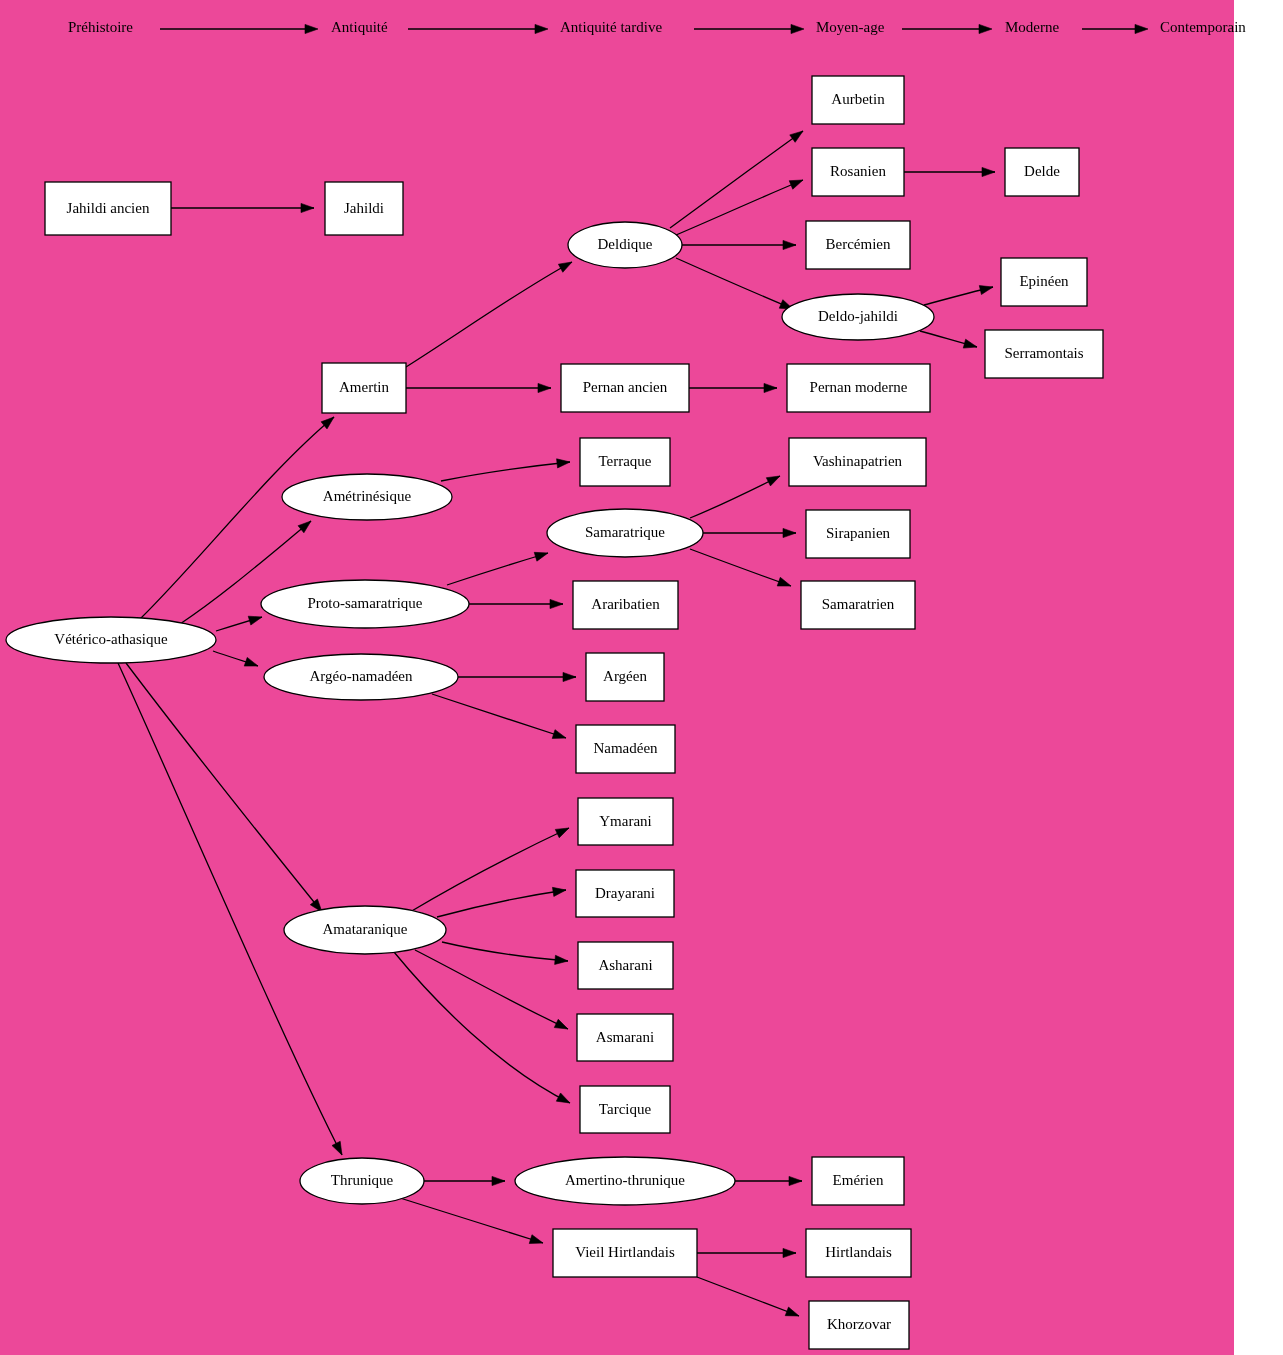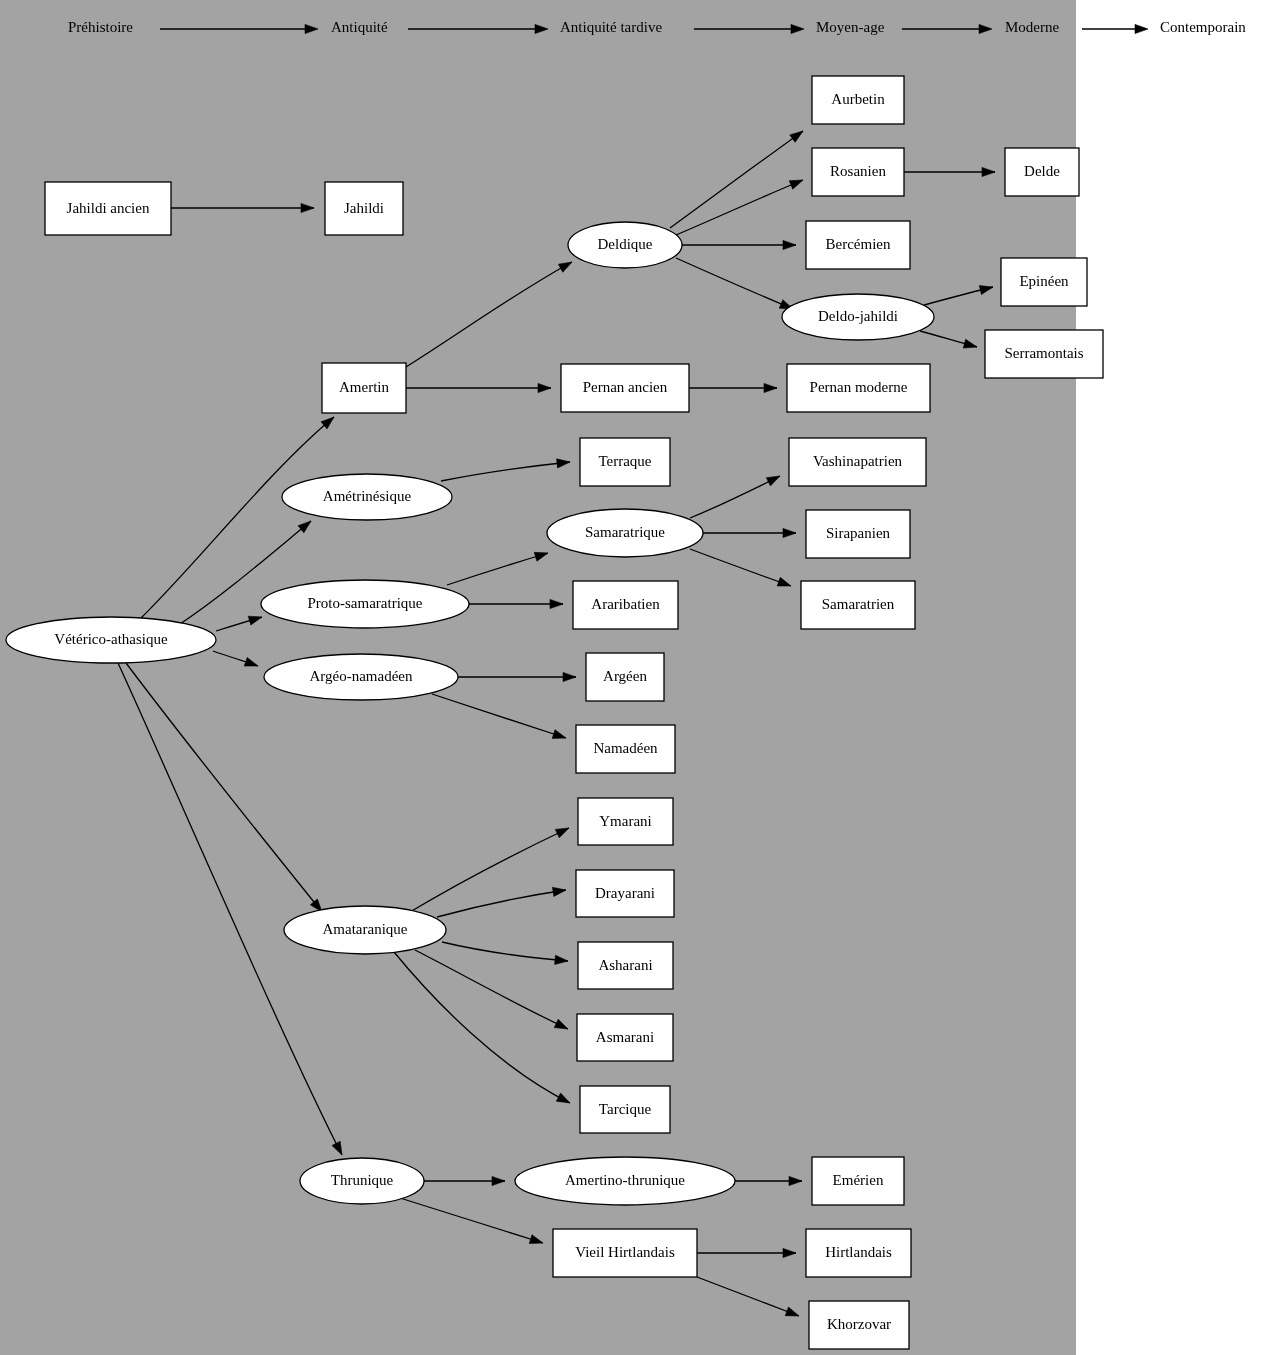--- a/index.html
+++ b/index.html
@@ -2,23 +2,23 @@
 <html><head>
 <meta charset="utf-8">
 <style>
   html, body {
     margin: 0;
     padding: 0;
     background: #ffffff;
   }
   #canvas {
     position: relative;
-    width: 1076px;
+    width: 1234px;
     height: 1355px;
-    background: #a3a3a3;
+    background: #ec4899;
     font-family: "Liberation Serif", "DejaVu Serif", serif;
   }
   svg#graph {
     position: absolute;
     left: 0;
     top: 0;
     width: 1283px;
     height: 1355px;
   }
   .node-shape {

